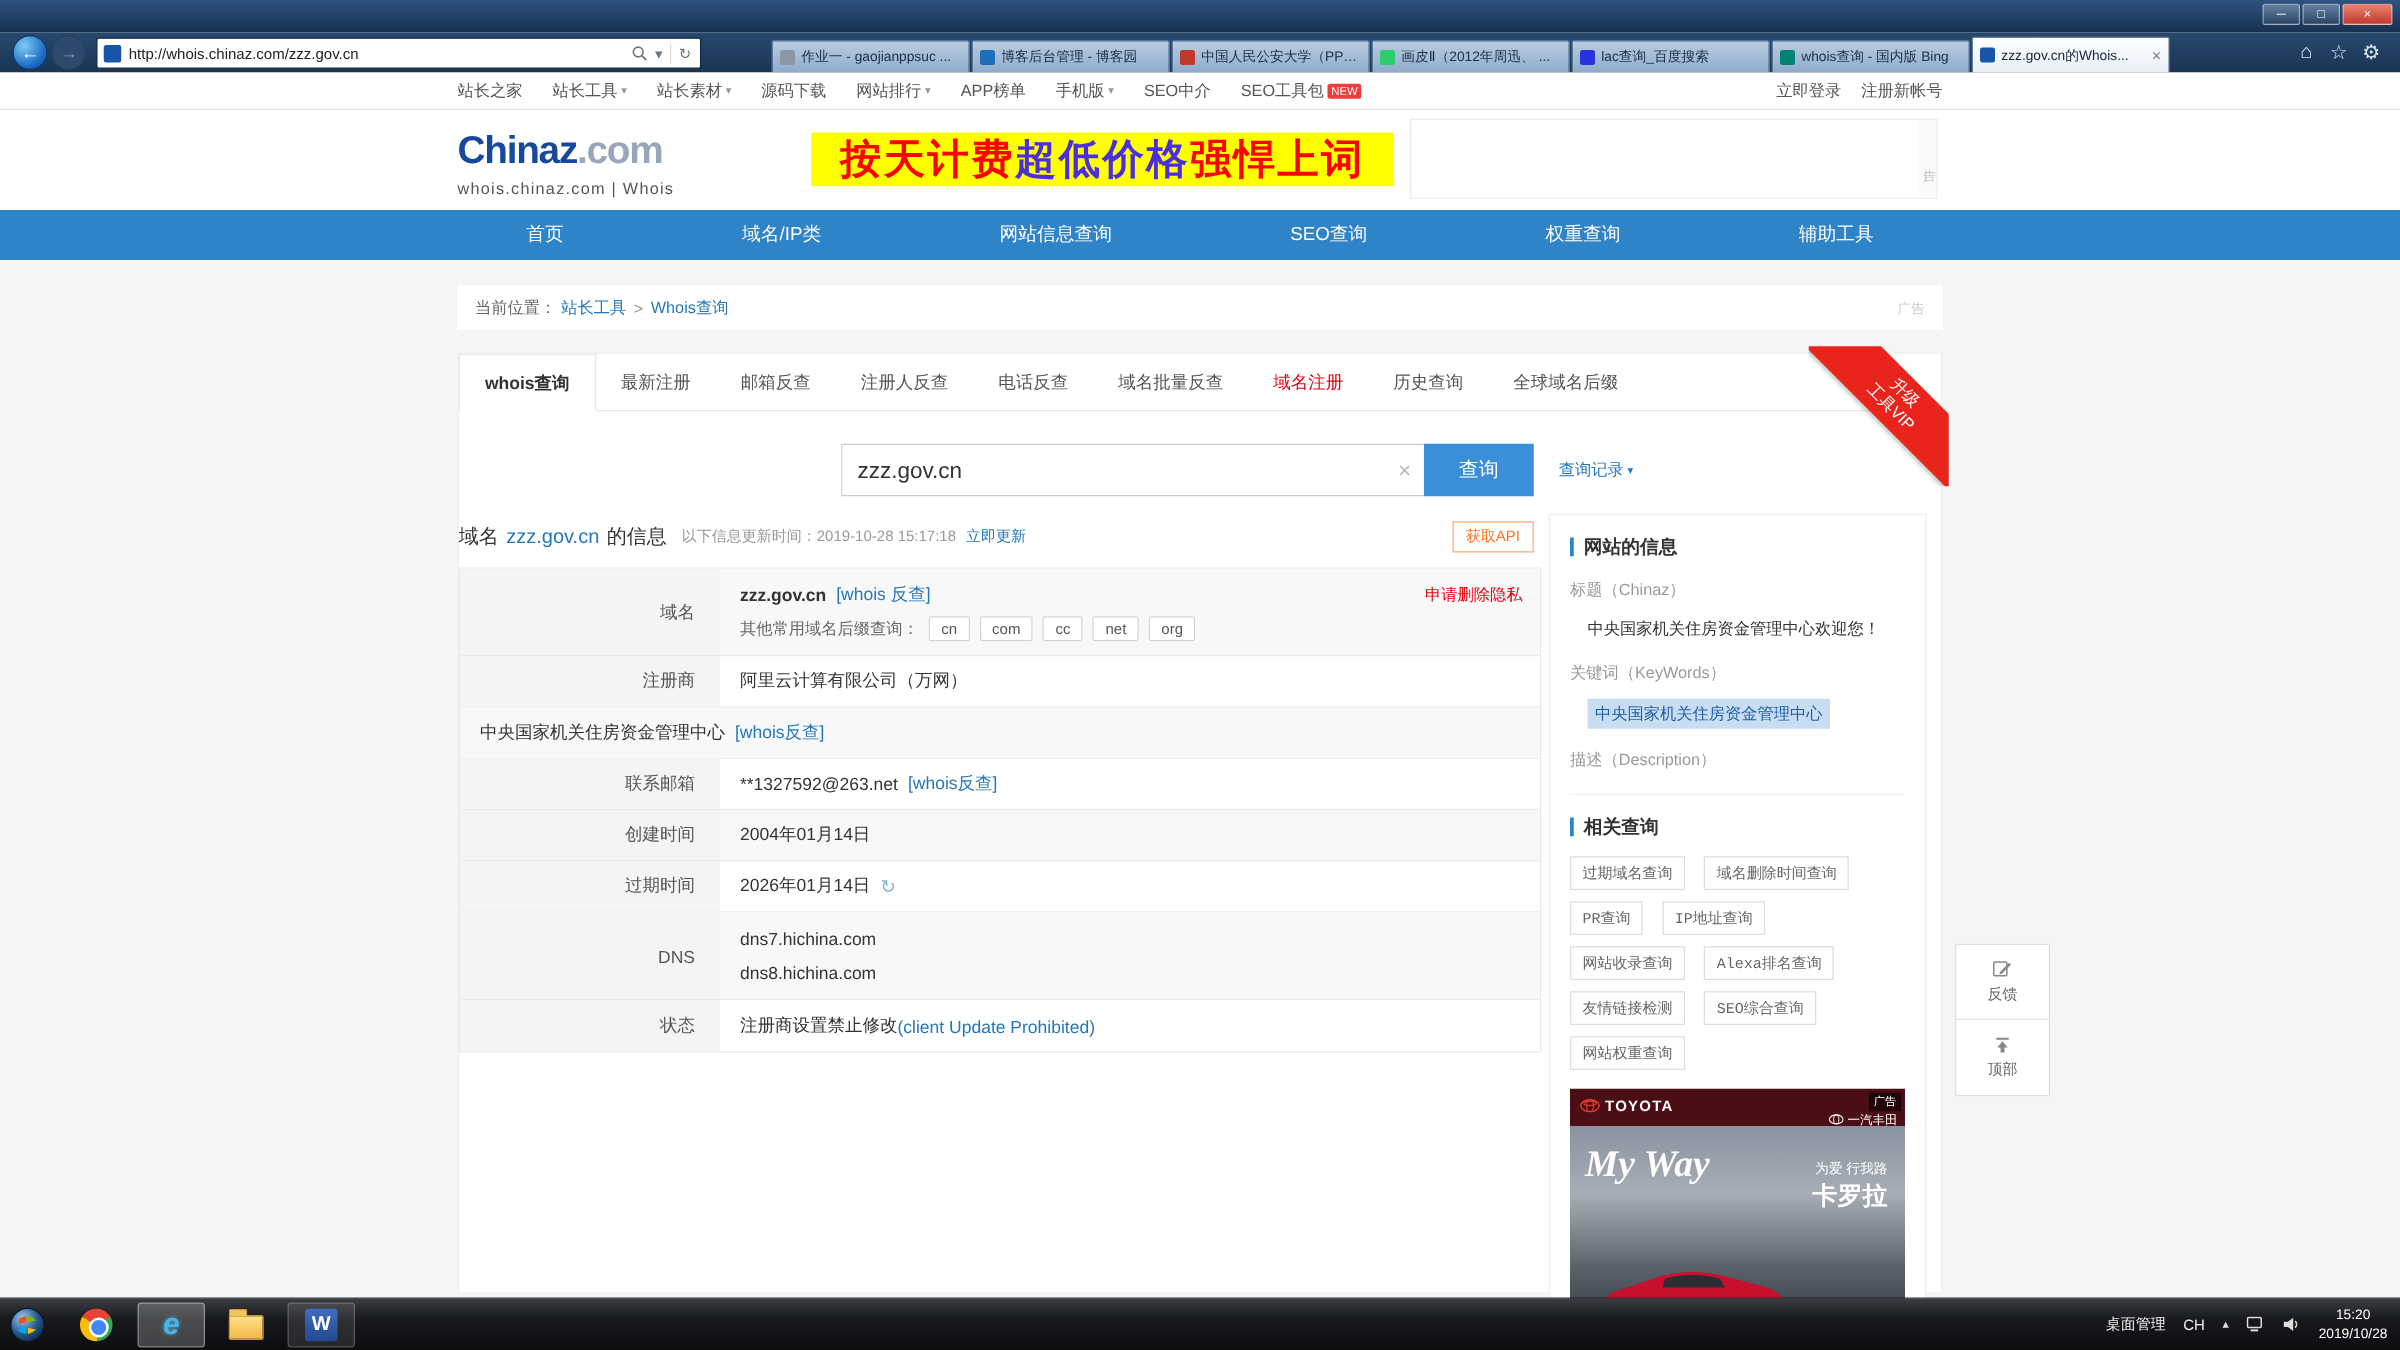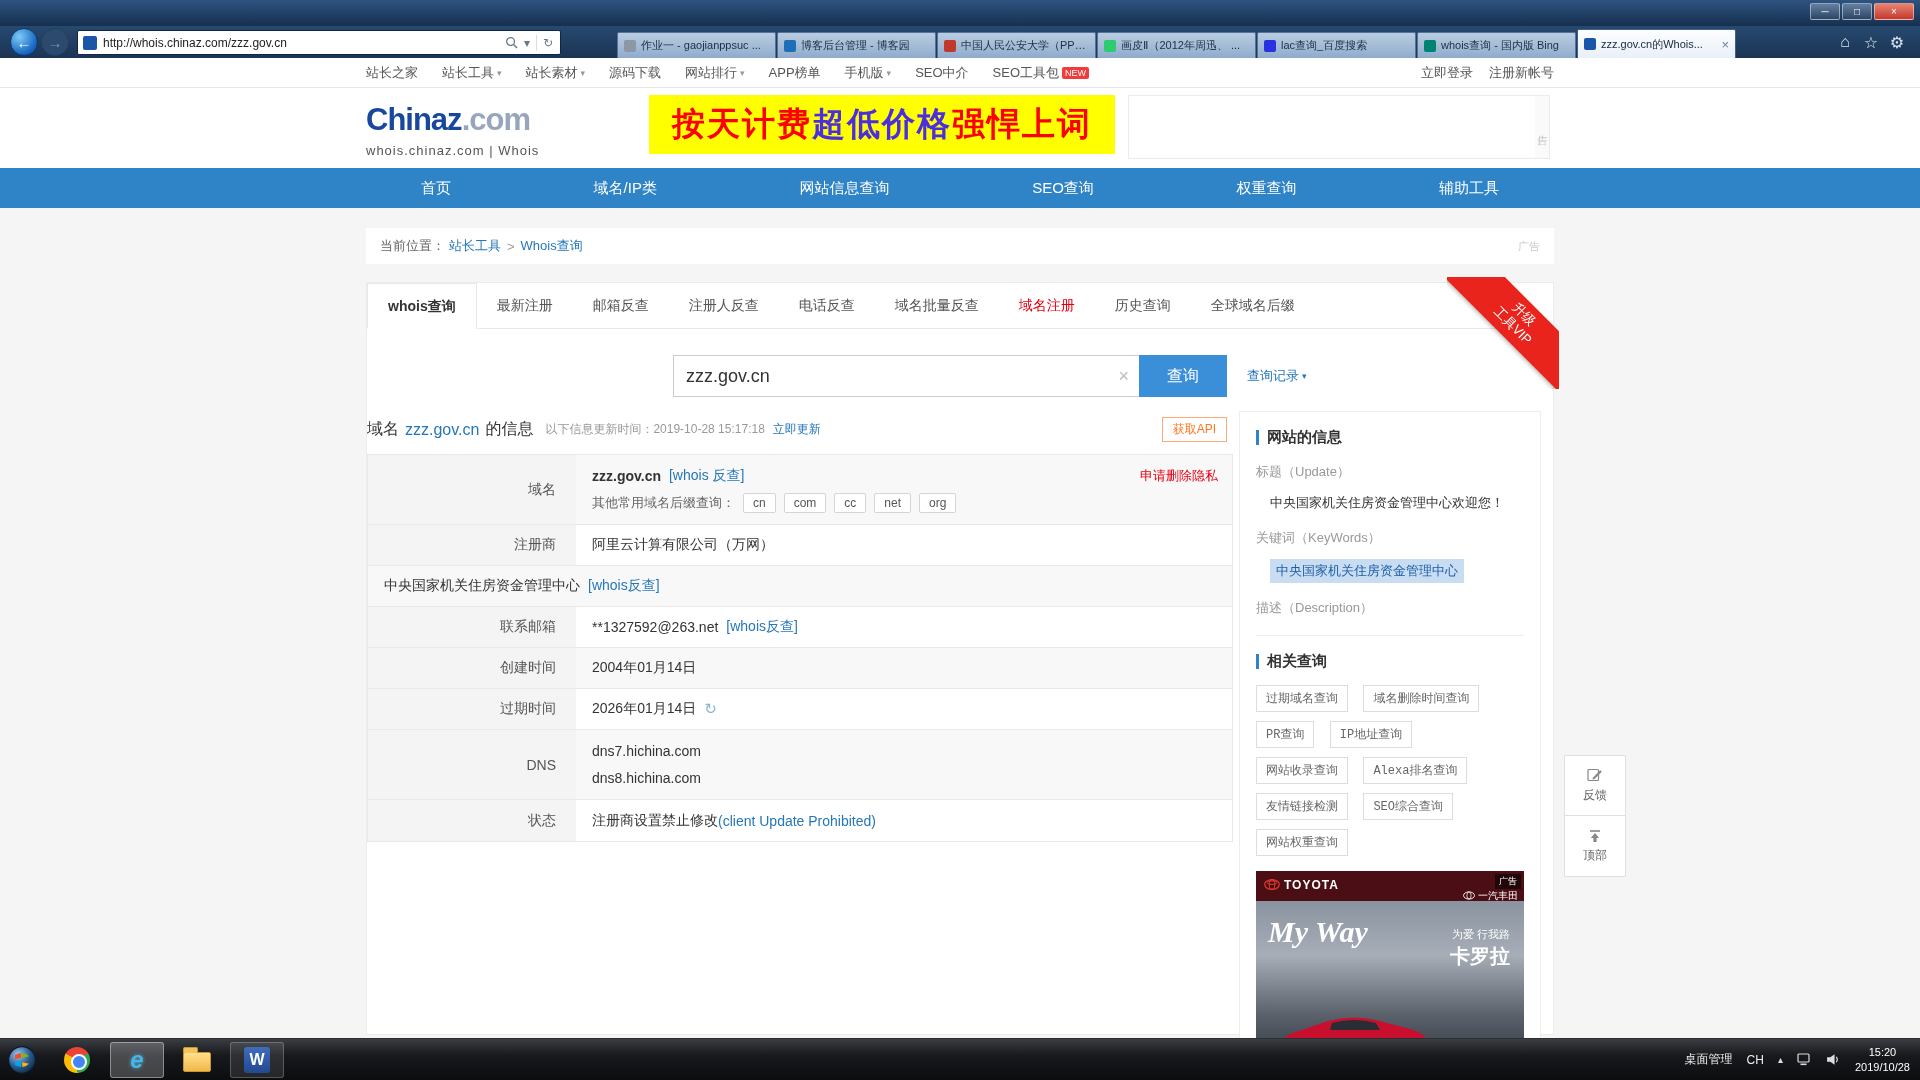--- a/index.html
+++ b/index.html
@@ -46,21 +46,21 @@
   .tn-right { margin-left:auto; display:flex; }
   .tn-right span { margin-left:16px; white-space:nowrap; }
 
   
   .siteheader { height:80px; background:#fff; position:relative; }
   .siteheader-inner { width:1188px; margin:0 auto; height:100%; position:relative; }
   .logo { position:absolute; left:0; top:14px; }
   .logo-line1 { font-size:31px; font-weight:bold; letter-spacing:-1px; }
   .logo-p1 { color:#17489e; } .logo-p2 { color:#98a6bb; }
   .logo-line2 { font-size:13px; color:#555; margin-top:5px; letter-spacing:1px; }
-  .banner-ad { position:absolute; left:283px; top:7px; width:466px; height:59px; background:#ffff00; display:flex; align-items:center; justify-content:center; white-space:nowrap; }
+  .banner-ad { position:absolute; left:283px; top:18px; width:466px; height:43px; background:#ffff00; display:flex; align-items:center; justify-content:center; white-space:nowrap; }
   .banner-ad span { font-size:33px; font-weight:bold; letter-spacing:2px; }
   .ba-1,.ba-3 { color:#ff0000; } .ba-2 { color:#4a2ee0; }
   .white-ad { position:absolute; left:762px; top:7px; width:422px; height:64px; background:#fff; border:1px solid #ebebeb; display:flex; }
   .white-ad .vert { margin-left:auto; width:14px; background:#fafafa; color:#c9c9c9; font-size:10px; writing-mode:vertical-rl; text-align:center; line-height:14px; }
 
   
   .bluenav { height:40px; background:#2f83c7; }
   .bluenav-inner { width:1188px; margin:0 auto; display:flex; justify-content:space-between; padding:0 45px; }
   .bn-item { color:#fff; font-size:15px; line-height:40px; padding:0 10px; white-space:nowrap; }
 
@@ -135,21 +135,21 @@
   .ta-brand svg { margin-right:4px; }
   .ta-tag { position:absolute; top:3px; right:3px; background:rgba(0,0,0,.55); color:#fff; font-size:9px; padding:1px 4px; }
   .ta-brand-right { position:absolute; top:18px; right:6px; color:#fff; font-size:10px; display:flex; align-items:center; }
   .ta-brand-right svg { margin-right:3px; }
   .ta-line1 { position:absolute; left:12px; top:44px; color:#fff; font-family:"Liberation Serif","DejaVu Serif",serif; font-style:italic; font-weight:bold; font-size:30px; }
   .ta-line2 { position:absolute; right:14px; top:56px; color:#fff; font-size:11px; }
   .ta-line3 { position:absolute; right:14px; top:72px; color:#fff; font-size:20px; font-weight:bold; }
   .ta-car { position:absolute; left:12px; bottom:6px; }
 
   
-  .float-btns { position:absolute; left:1564px; top:755px; width:62px; z-index:20; }
+  .float-btns { position:absolute; left:1564px; top:755px; width:76px; z-index:20; }
   .fbtn { background:#fff; border:1px solid #e0e0e0; height:61px; display:flex; flex-direction:column; align-items:center; justify-content:center; color:#666; font-size:12px; }
   .fbtn + .fbtn { border-top:none; }
   .fbtn .ic { margin-bottom:4px; display:flex; }
 
   
   .taskbar { position:absolute; left:0; bottom:0; width:1920px; height:42px; background:linear-gradient(#3a3d42,#17191c 40%,#0c0d0f); border-top:1px solid #2a2d31; display:flex; align-items:center; z-index:50; }
   .start-orb { width:44px; height:42px; display:flex; align-items:center; justify-content:center; }
   .task-ic { width:54px; height:36px; margin-left:6px; display:flex; align-items:center; justify-content:center; border-radius:3px; }
   .task-ic.open { background:rgba(255,255,255,.10); border:1px solid rgba(255,255,255,.22); }
   .task-ic.active { background:rgba(255,255,255,.22); border:1px solid rgba(255,255,255,.38); }
@@ -434,21 +434,21 @@
           </div>
         </div>
 
       </div>
 
       <div class="sidebar">
         <div class="sb-header">
           <span class="sb-bar"></span>
           <span>网站的信息</span>
         </div>
-        <div class="sb-label">标题（Update）</div>
+        <div class="sb-label">标题（Chinaz）</div>
         <div class="sb-title-value">中央国家机关住房资金管理中心欢迎您！</div>
         <div class="sb-label">关键词（KeyWords）</div>
         <span class="sb-keyword">中央国家机关住房资金管理中心</span>
         <div class="sb-label">描述（Description）</div>
         <div class="sb-divider"></div>
         <div class="sb-header sb-section">
           <span class="sb-bar"></span>
           <span>相关查询</span>
         </div>
         <div class="sb-links">

